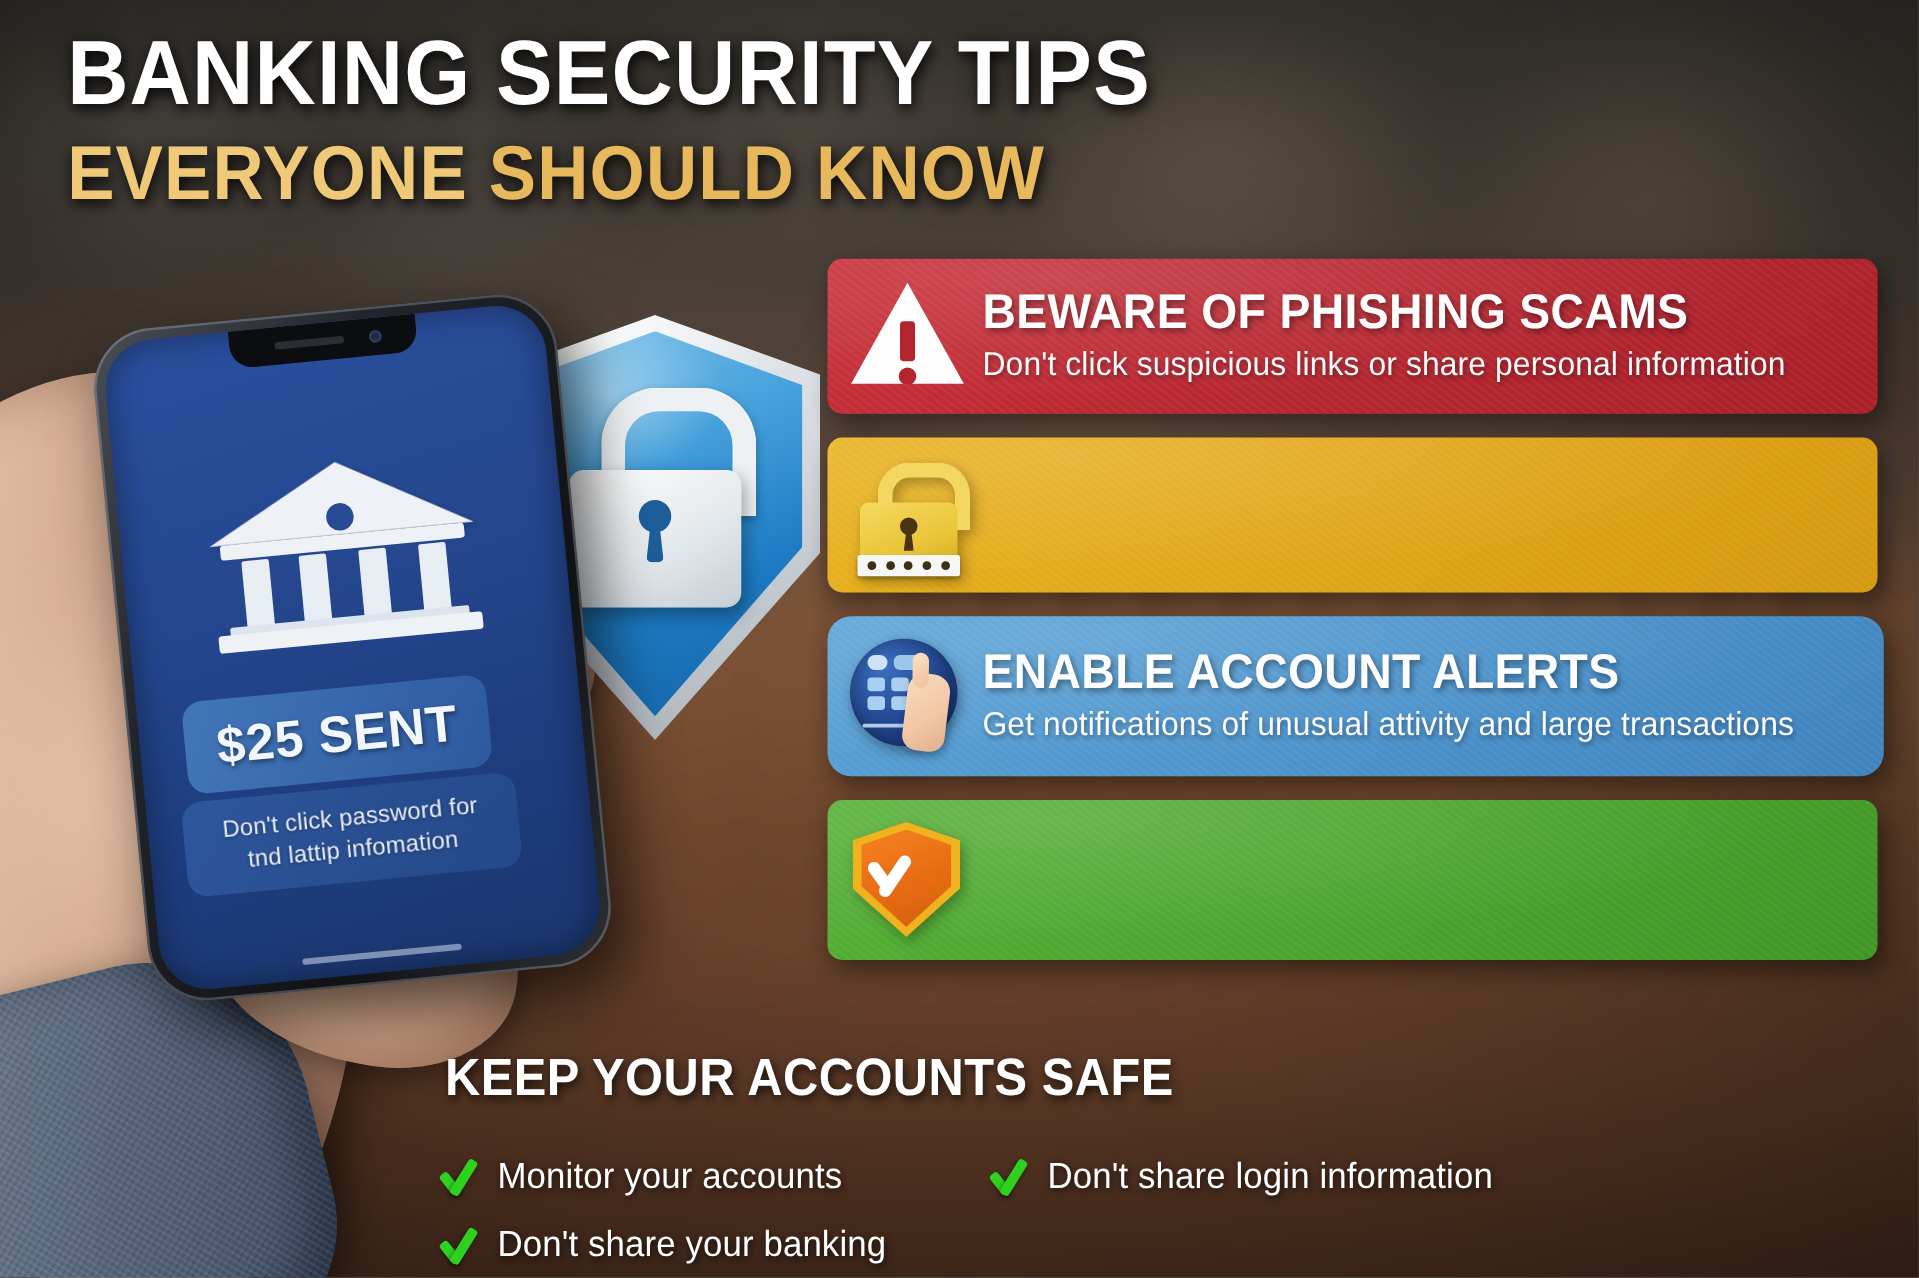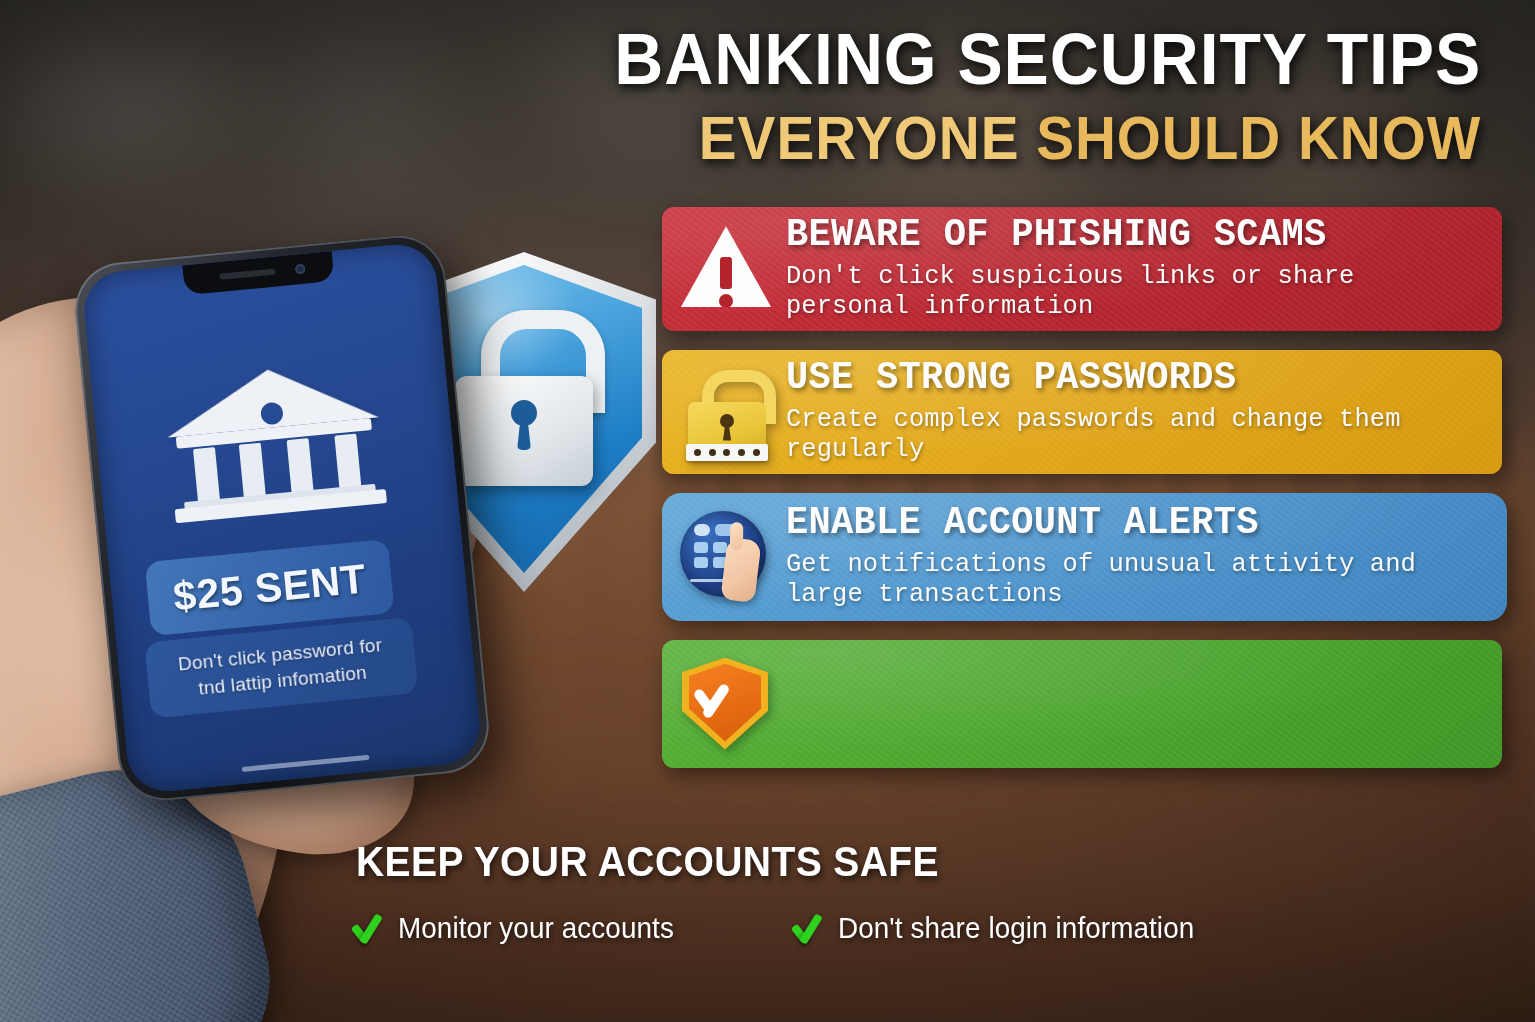--- a/index.html
+++ b/index.html
@@ -151,32 +151,32 @@
   .msg-pill{position:absolute;left:28px;top:372px;width:268px;height:76px;
     background:linear-gradient(100deg,rgba(62,112,184,.48),rgba(46,92,160,.44));
     border-radius:16px;display:flex;flex-direction:column;align-items:center;justify-content:center;
     text-align:center;line-height:1.35;padding:0 8px;box-sizing:border-box;}
   .msg-pill span{color:#e7eefb;font-size:19px;letter-spacing:.2px;
     text-shadow:0 1px 3px rgba(0,0,0,.4);filter:blur(.35px);}
   .home-bar{position:absolute;left:50%;bottom:12px;margin-left:-64px;width:128px;height:5px;
     background:rgba(225,235,250,.5);border-radius:3px;}
 
   
-  .title-block{position:absolute;left:0;top:22px;width:1535px;text-align:right;z-index:20;}
+  .title-block{position:absolute;left:0;top:22px;width:1535px;text-align:left;z-index:20;}
   .title-main{font-size:73px;font-weight:bold;color:#ffffff;letter-spacing:1px;
     line-height:1.02;text-shadow:2px 4px 10px rgba(0,0,0,.78), 0 0 22px rgba(0,0,0,.5);
     transform:scaleX(.93);}
   .title-sub{margin-top:10px;font-size:61px;font-weight:bold;letter-spacing:1px;
     line-height:1.05;text-shadow:2px 4px 10px rgba(0,0,0,.78), 0 0 22px rgba(0,0,0,.5);
     transform:scaleX(.93);}
   .title-sub .hl{color:#efc978;}
   .title-sub .rest{color:#e7b95c;}
 
   
-  .cards{position:absolute;left:662px;top:207px;width:845px;z-index:18;font-family:Liberation Mono, monospace;}
+  .cards{position:absolute;left:662px;top:207px;width:845px;z-index:18;}
   .card{position:relative;border-radius:12px;margin-bottom:19px;
     display:flex;align-items:center;padding:14px 16px 15px 16px;box-sizing:border-box;
     box-shadow:5px 8px 20px rgba(0,0,0,.45);overflow:hidden;}
   .card::after{content:"";position:absolute;inset:0;pointer-events:none;
     background:repeating-linear-gradient(37deg, rgba(255,255,255,.045) 0 2px, transparent 2px 5px),
                radial-gradient(ellipse at 22% 12%, rgba(255,255,255,.13), transparent 62%);}
   .c-red{background:linear-gradient(145deg,#c9303a 0%,#b62630 52%,#a92029 100%);height:124px;width:840px;}
   .c-yellow{background:linear-gradient(145deg,#e9b421 0%,#e0a418 55%,#d4990f 100%);height:124px;width:840px;}
   .c-blue{background:linear-gradient(145deg,#5ba3d6 0%,#4b92cb 55%,#3f83bd 100%);height:128px;width:845px;border-radius:19px;}
   .c-green{background:linear-gradient(145deg,#57b037 0%,#4aa32c 55%,#3f9625 100%);height:128px;width:840px;}
@@ -241,21 +241,21 @@
   .ico-shield .chk{position:absolute;left:15px;top:26px;width:54px;height:34px;}
   .ico-shield .chk i{position:absolute;background:#ffffff;border-radius:5px;display:block;}
   .ico-shield .chk .a{left:2px;top:4px;width:10px;height:26px;transform:rotate(-36deg);}
   .ico-shield .chk .b{left:14px;top:-2px;width:10px;height:38px;transform:rotate(34deg);}
 
   
   .bottom{position:absolute;left:356px;top:838px;width:1160px;z-index:20;}
   .bottom h2{margin:0;font-size:42px;font-weight:bold;color:#ffffff;letter-spacing:.4px;
     transform:scaleX(.93);transform-origin:left center;
     text-shadow:2px 3px 8px rgba(0,0,0,.72);}
-  .checks{margin-top:26px;display:grid;grid-template-columns:430px 1fr;row-gap:22px;column-gap:10px;}
+  .checks{margin-top:39px;display:grid;grid-template-columns:430px 1fr;row-gap:22px;column-gap:10px;}
   .chk-item{display:flex;align-items:center;gap:14px;}
   .chk-mark{position:relative;width:28px;height:30px;flex:0 0 auto;}
   .chk-mark i{position:absolute;background:#2fd11f;border-radius:3px;display:block;
     box-shadow:0 2px 4px rgba(0,0,0,.45);}
   .chk-mark .a{left:0;top:10px;width:8px;height:20px;transform:rotate(-38deg);}
   .chk-mark .b{left:11px;top:-1px;width:8px;height:32px;transform:rotate(32deg);}
   .chk-label{color:#ffffff;font-size:29px;letter-spacing:.1px;
     transform:scaleX(.96);transform-origin:left center;
     text-shadow:1px 2px 6px rgba(0,0,0,.72);white-space:nowrap;}
 </style>
@@ -350,24 +350,20 @@
           </div>
           <div class="strip">
             <i></i>
             <i></i>
             <i></i>
             <i></i>
             <i></i>
           </div>
         </div>
       </div>
-      <div class="card-text">
-        <div class="card-title">USE STRONG PASSWORDS</div>
-        <div class="card-desc">Create complex passwords and change them regularly</div>
-      </div>
     </div>
 
     <div class="card c-blue">
       <div class="card-icon">
         <div class="ico-keypad">
           <div class="circ"></div>
           <div class="scr"></div>
           <div class="scr2"></div>
           <div class="k" style="left:14px;top:31px"></div>
           <div class="k" style="left:33px;top:31px"></div>
@@ -410,16 +406,23 @@
           </span>
         <span class="chk-label">Monitor your accounts</span>
       </div>
       <div class="chk-item">
         <span class="chk-mark">
             <i class="a"></i>
             <i class="b"></i>
           </span>
         <span class="chk-label">Don't share login information</span>
       </div>
+      <div class="chk-item">
+        <span class="chk-mark">
+            <i class="a"></i>
+            <i class="b"></i>
+          </span>
+        <span class="chk-label">Don't share your banking</span>
+      </div>
     </div>
   </div>
 
 </div>
 
 </body></html>

